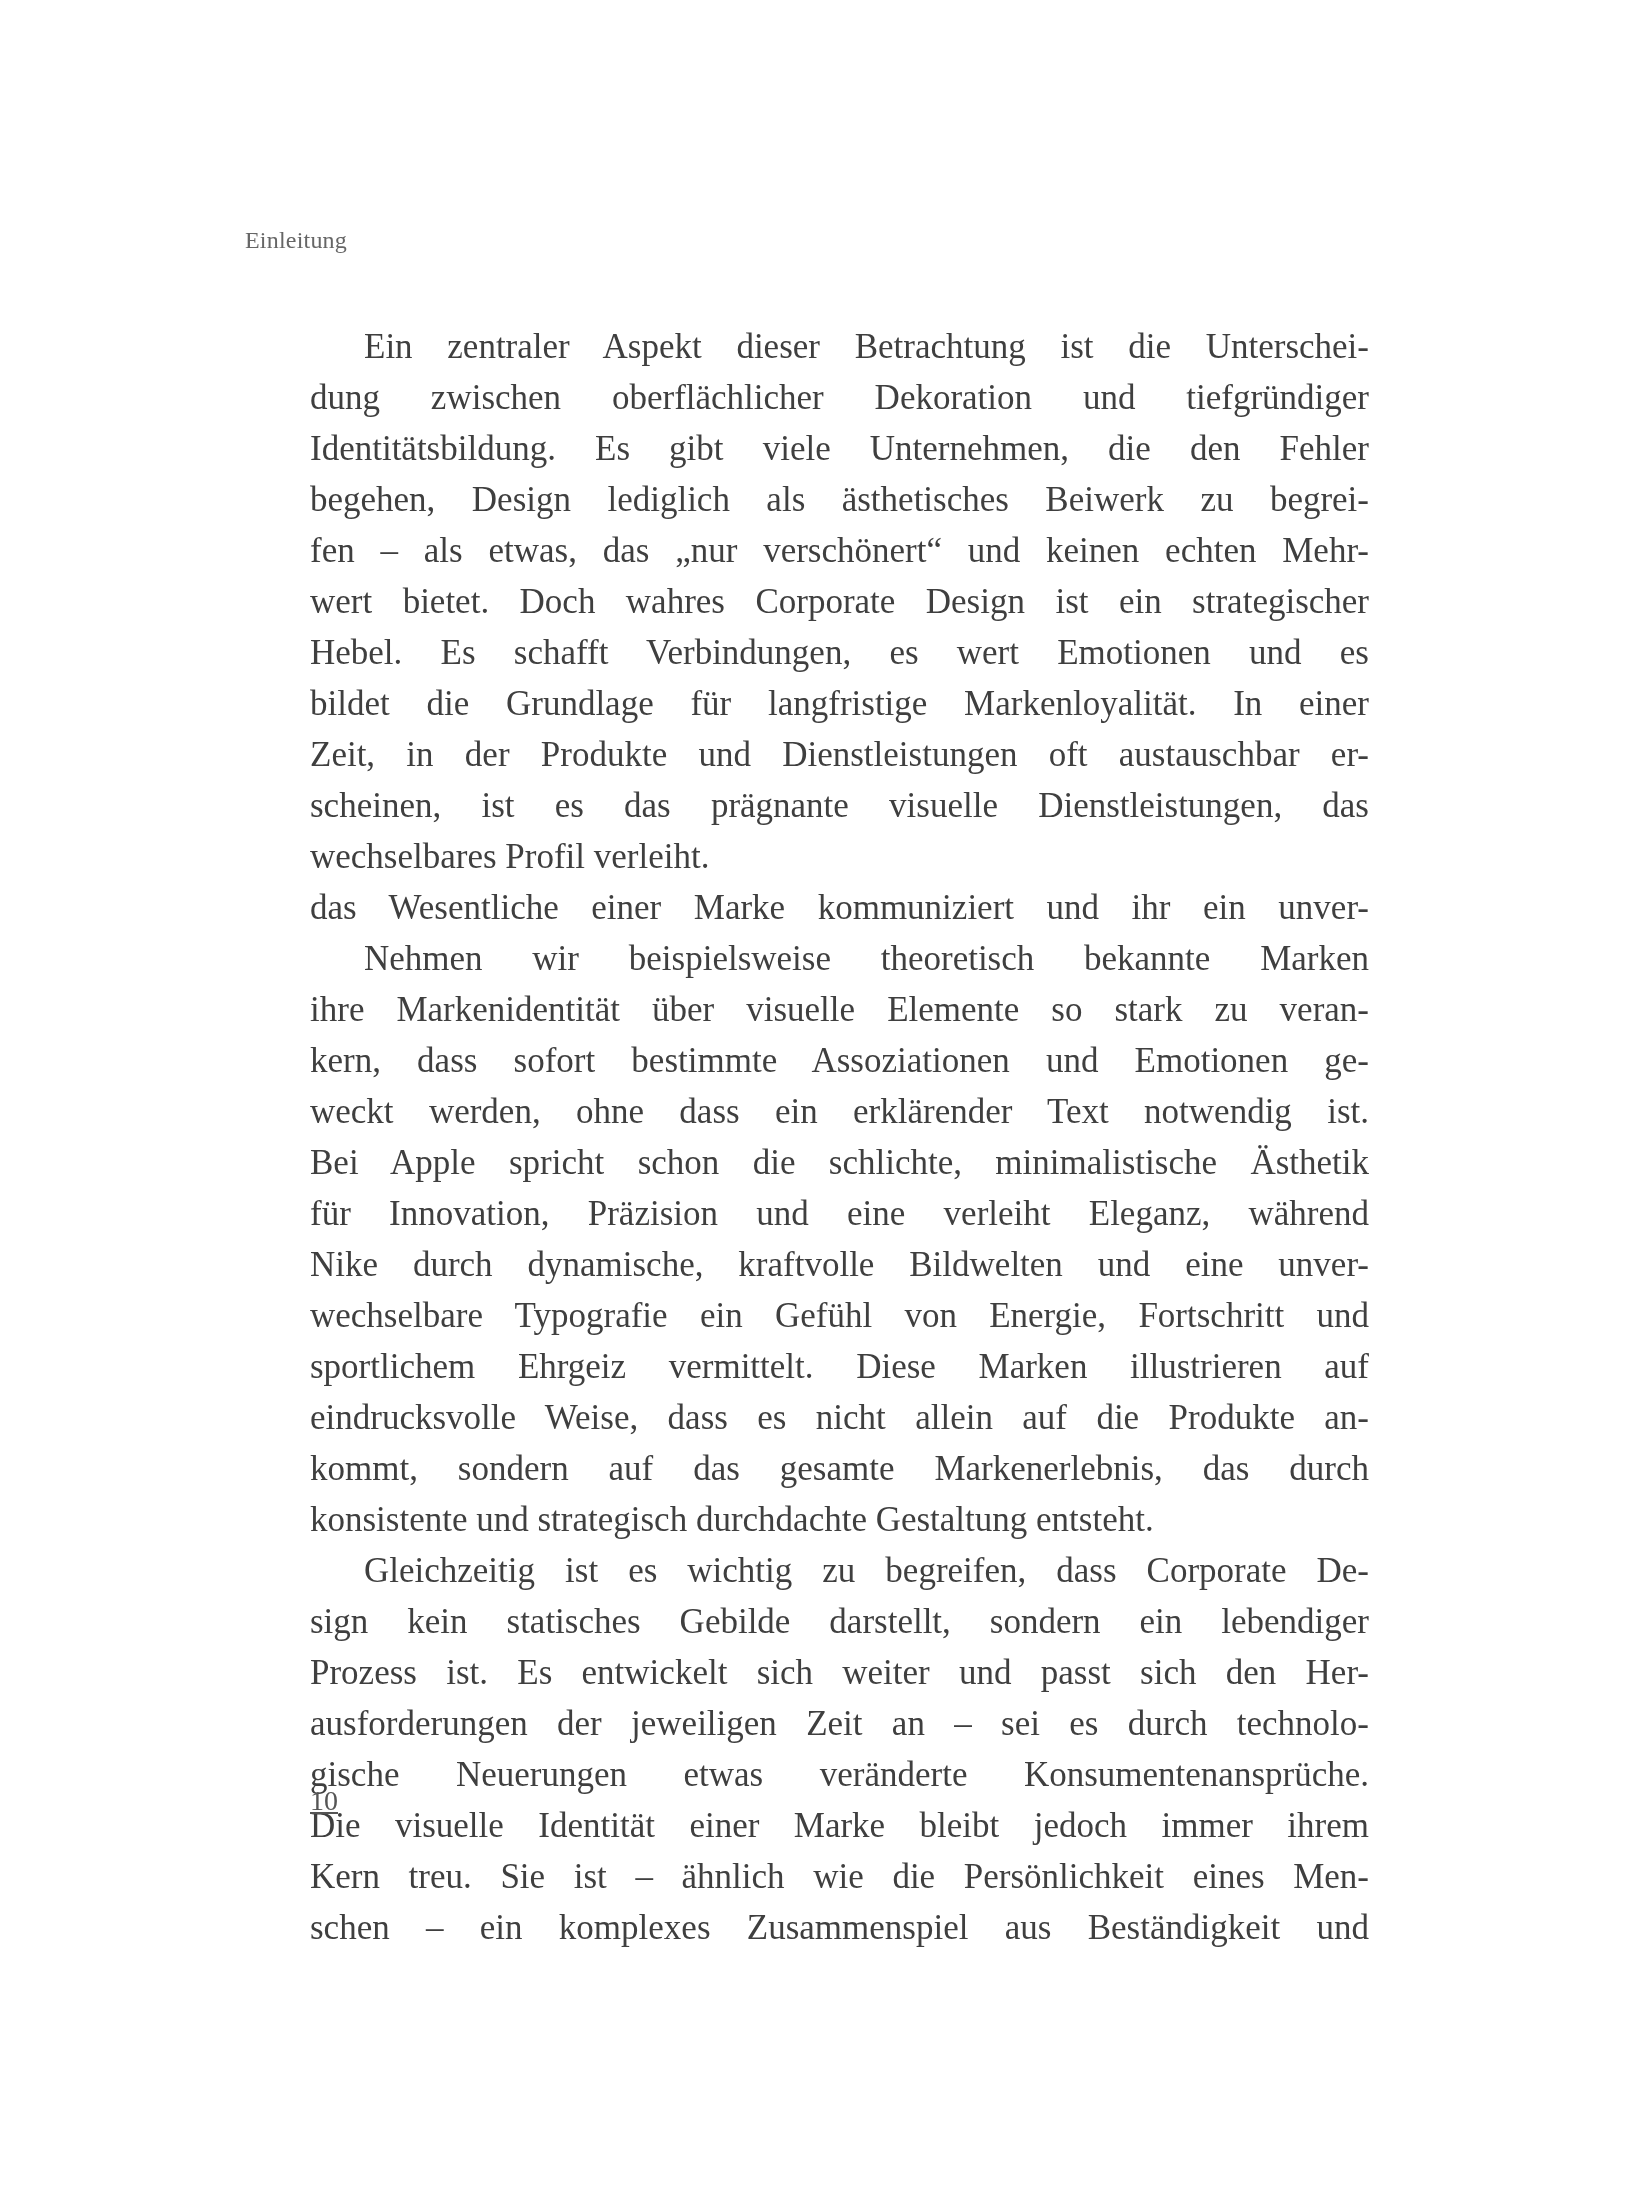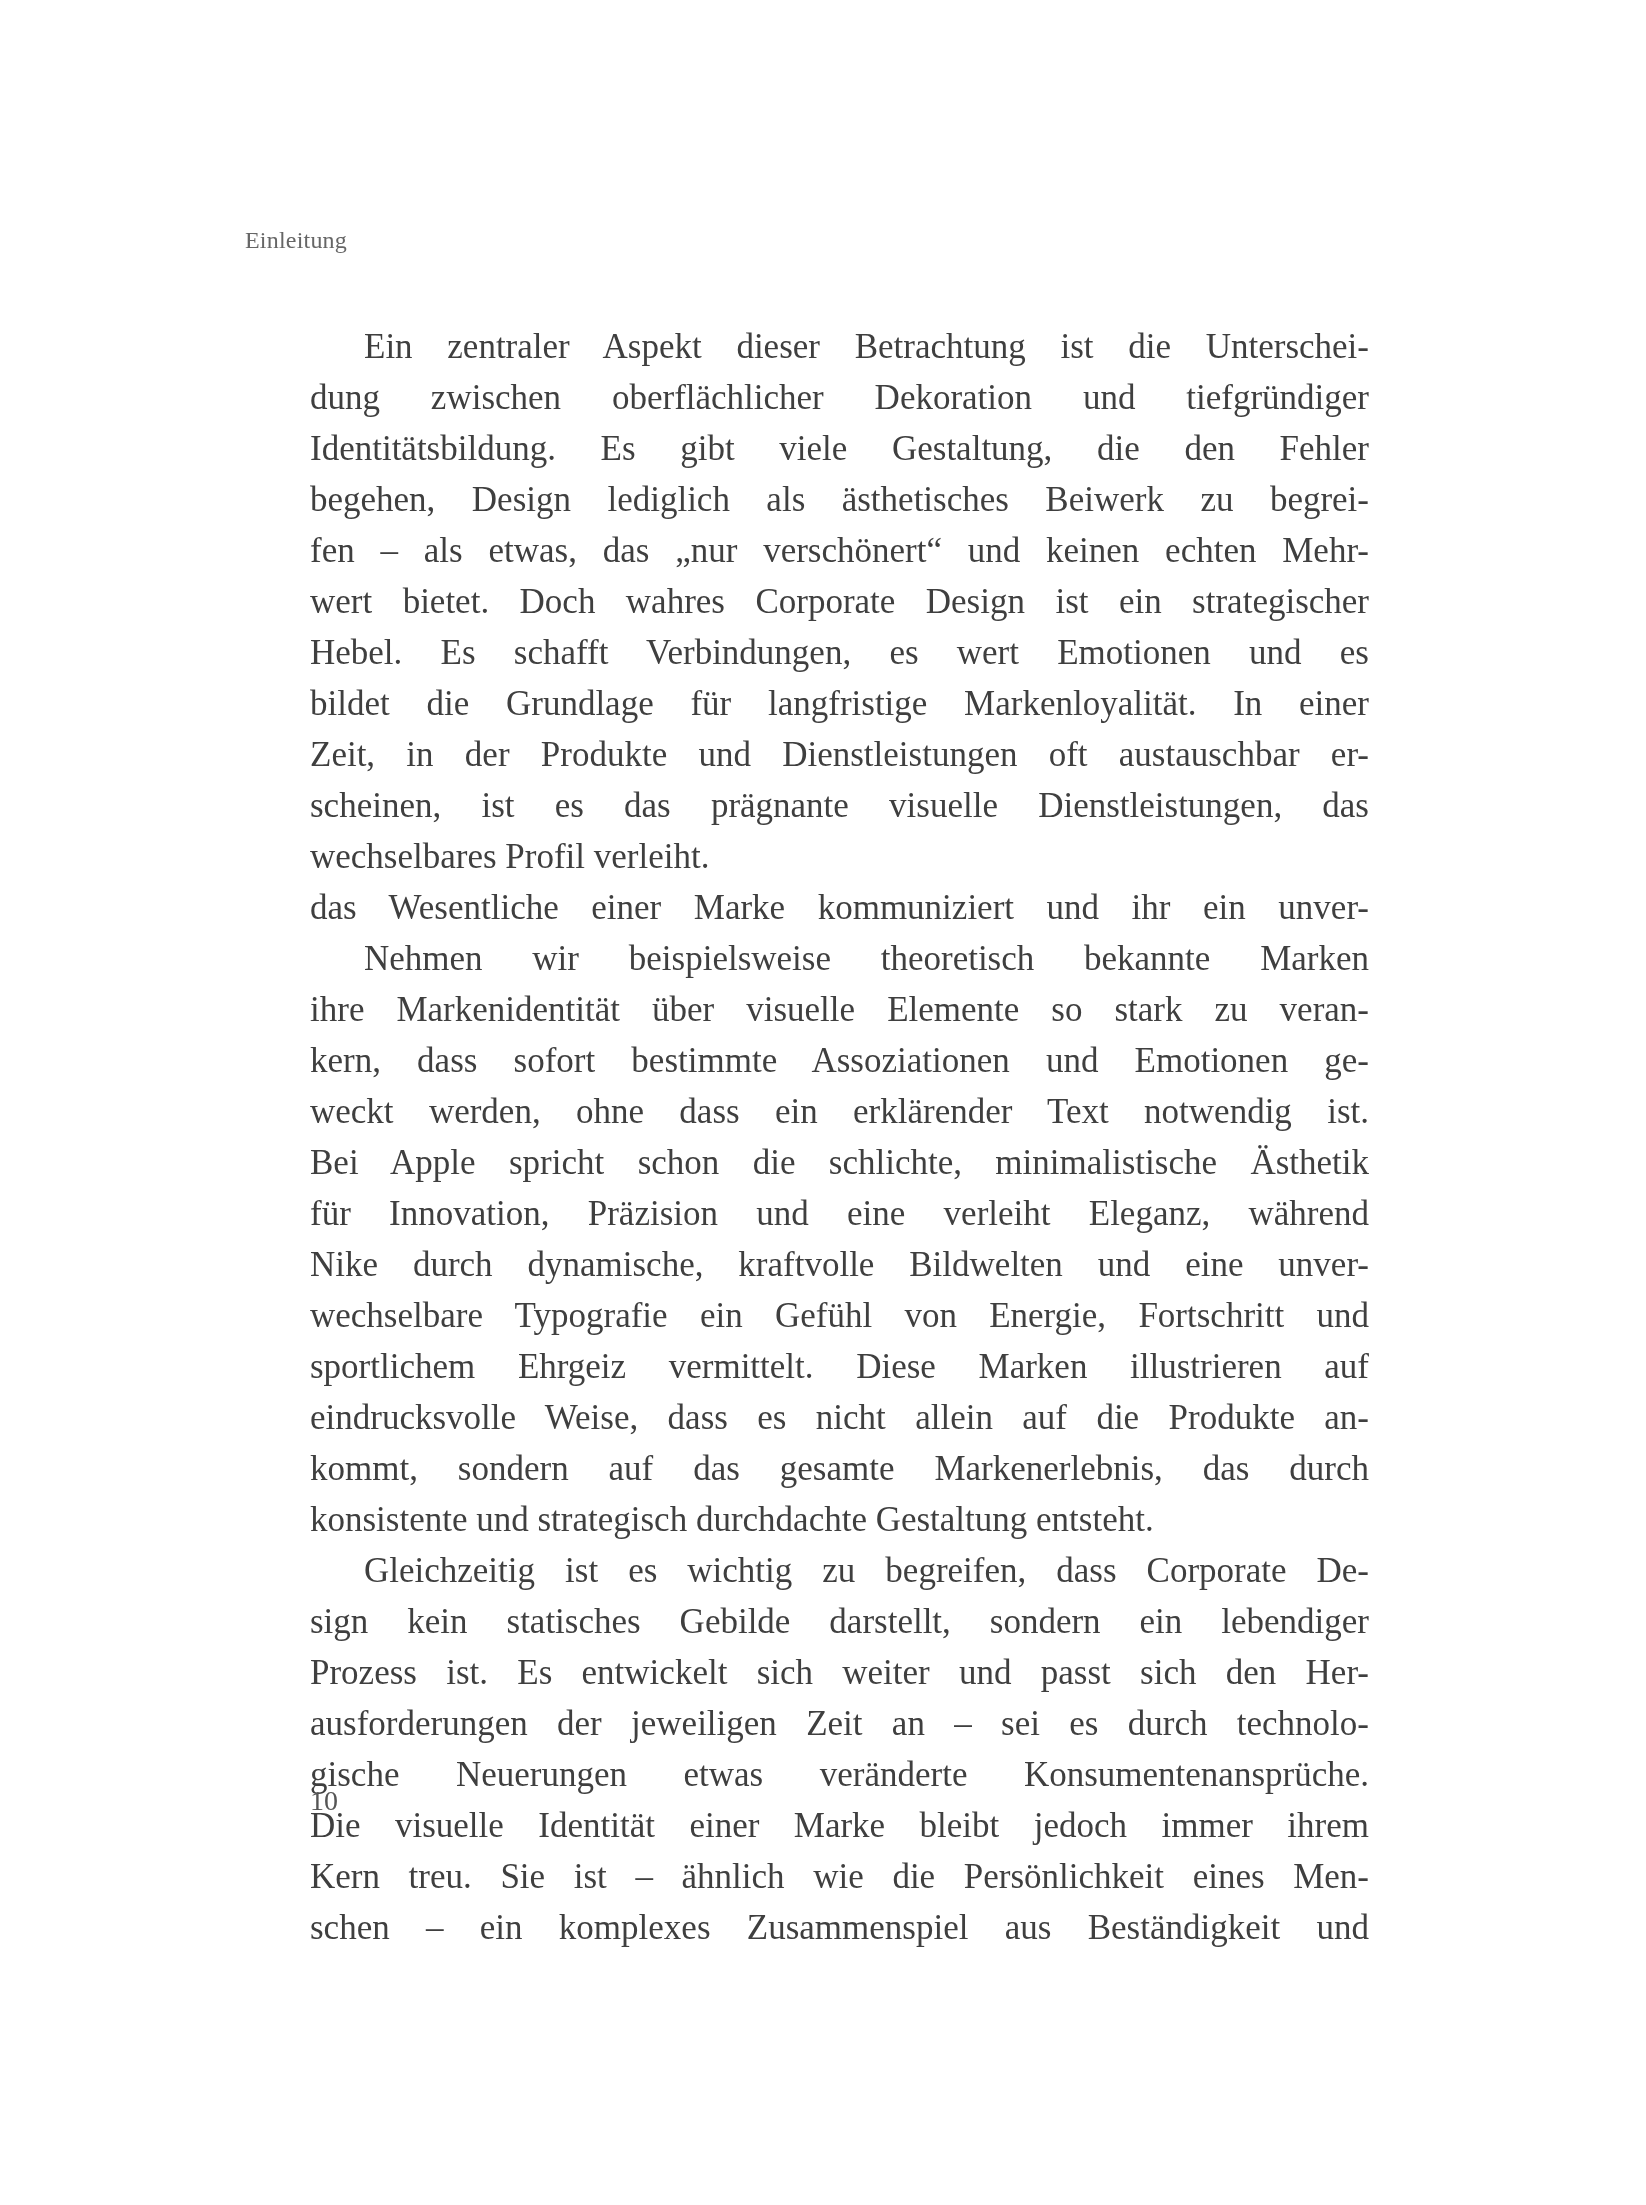--- a/index.html
+++ b/index.html
@@ -17,34 +17,34 @@
   }
   .line {
     display:block; white-space:nowrap; text-align:justify; text-align-last:justify;
     height:51px; overflow:visible;font-family:Liberation Serif, serif;
   }
   .line.last { text-align-last:left; }
   .line.indent { padding-left:54px; }
   .page-number {
     position:absolute; left:310px; top:1785px;
     font-family:"Liberation Serif","DejaVu Serif",serif;
-    font-size:28px; color:#555555;
+    font-size:28px; color:#555555;text-decoration:underline;
   }
 </style>
 </head>
 <body>
 
 <div class="page">
   <div class="running-head">Einleitung</div>
 
   <div class="body-text">
     <div>
         <span class="line indent">Ein zentraler Aspekt dieser Betrachtung ist die Unterschei-</span>
         <span class="line">dung zwischen oberflächlicher Dekoration und tiefgründiger</span>
-        <span class="line">Identitätsbildung. Es gibt viele Gestaltung, die den Fehler</span>
+        <span class="line">Identitätsbildung. Es gibt viele Unternehmen, die den Fehler</span>
         <span class="line">begehen, Design lediglich als ästhetisches Beiwerk zu begrei-</span>
         <span class="line">fen – als etwas, das „nur verschönert“ und keinen echten Mehr-</span>
         <span class="line">wert bietet. Doch wahres Corporate Design ist ein strategischer</span>
         <span class="line">Hebel. Es schafft Verbindungen, es wert Emotionen und es</span>
         <span class="line">bildet die Grundlage für langfristige Markenloyalität. In einer</span>
         <span class="line">Zeit, in der Produkte und Dienstleistungen oft austauschbar er-</span>
         <span class="line">scheinen, ist es das prägnante visuelle Dienstleistungen, das</span>
         <span class="line last">wechselbares Profil verleiht.</span>
         <span class="line">das Wesentliche einer Marke kommuniziert und ihr ein unver-</span>
       </div>

